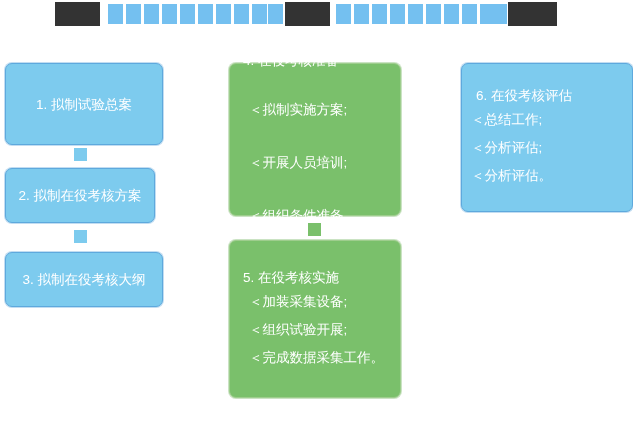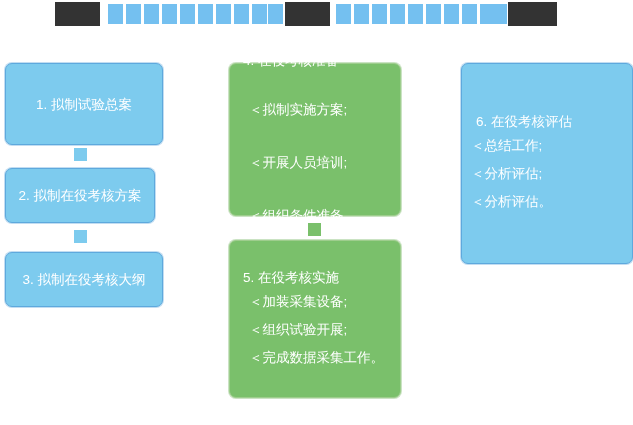--- a/index.html
+++ b/index.html
@@ -155,20 +155,20 @@
 
   <div class="connector green" style="left:308px;top:223px;"></div>
 
   <div class="node green align-left" style="left:229px;top:240px;width:172px;height:158px;padding-left:13px;">
     <div class="node-title">5. 在役考核实施</div>
     <div class="node-item indent-1">＜加装采集设备;</div>
     <div class="node-item indent-1">＜组织试验开展;</div>
     <div class="node-item indent-1">＜完成数据采集工作。</div>
   </div>
 
-  <div class="node blue align-left" style="left:461px;top:63px;width:172px;height:201px;padding-left:34px;">
+  <div class="node blue align-left" style="left:461px;top:63px;width:172px;height:149px;padding-left:34px;">
     <div class="node-title" style="margin-left:-20px;">6. 在役考核评估</div>
     <div class="node-item" style="margin-left:-25px;">＜总结工作;</div>
     <div class="node-item" style="margin-left:-25px;">＜分析评估;</div>
     <div class="node-item" style="margin-left:-25px;">＜分析评估。</div>
   </div>
 
 </div>
 
 </body></html>

